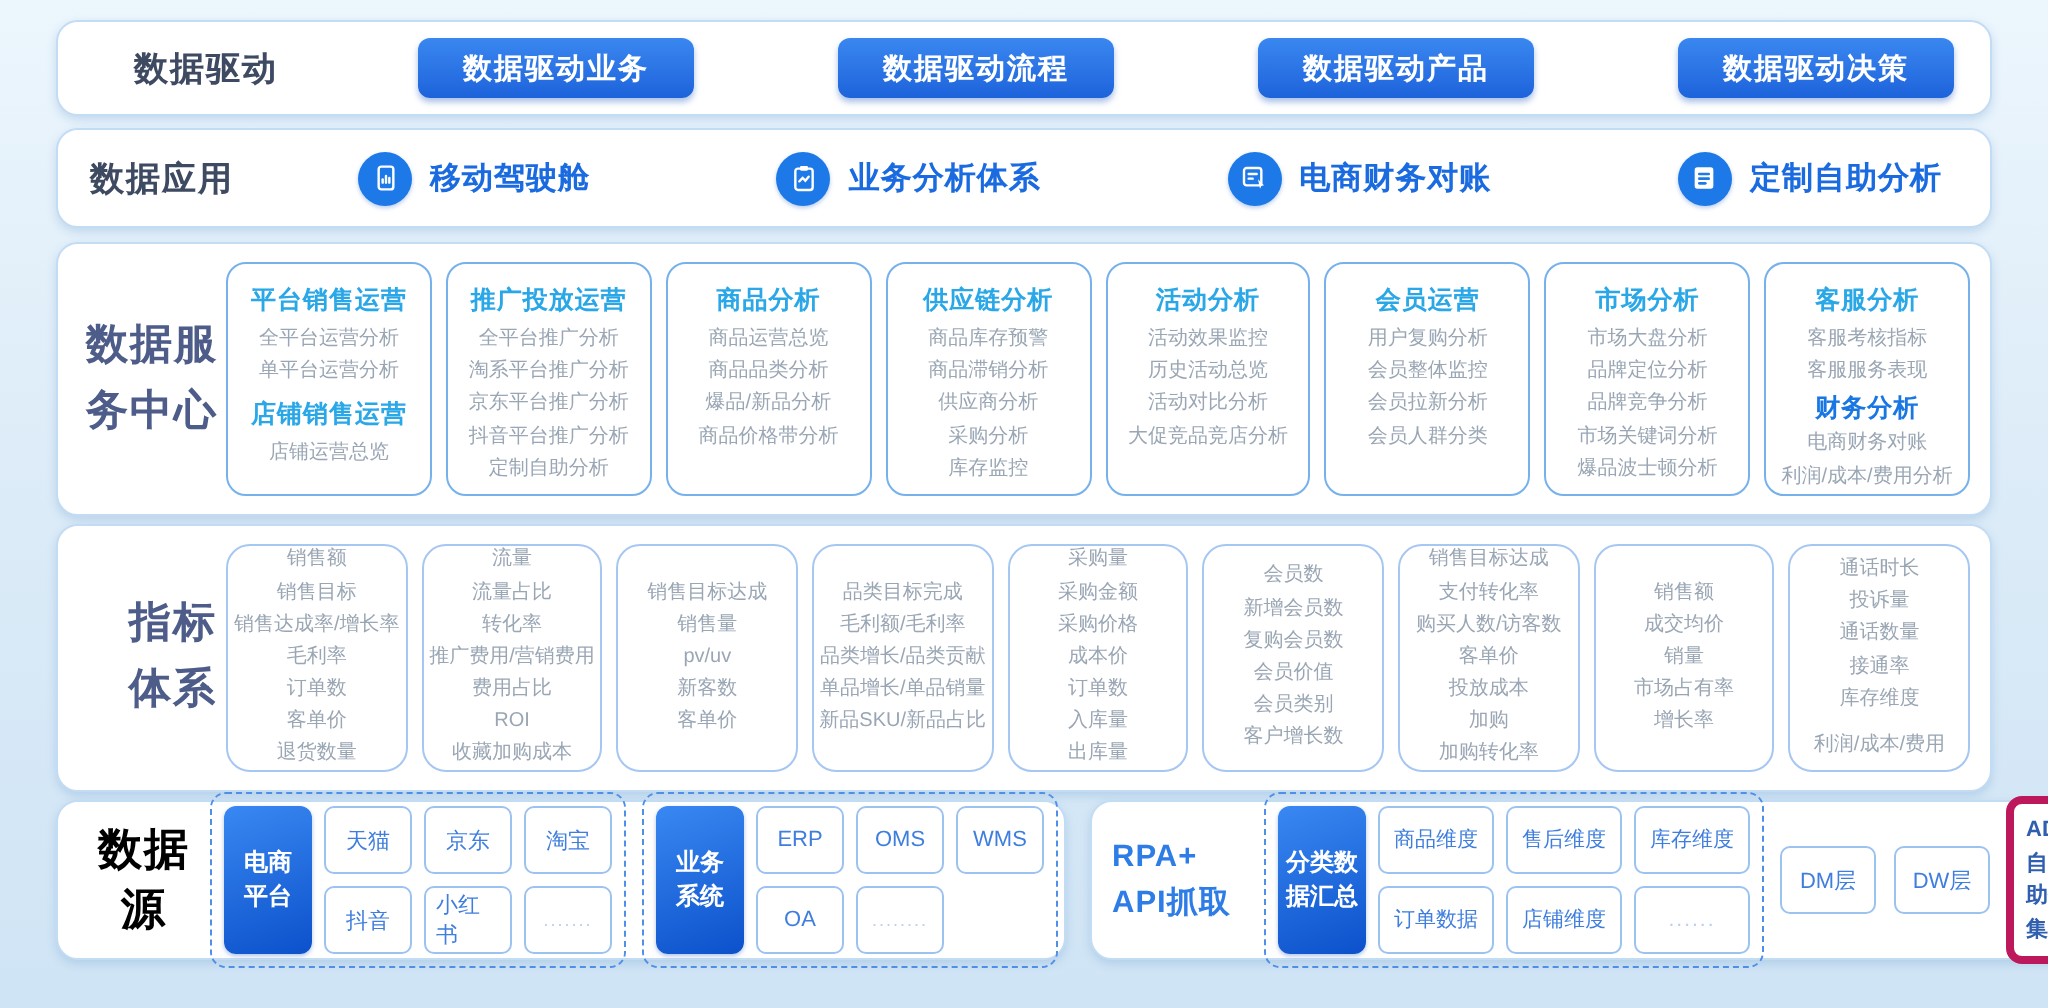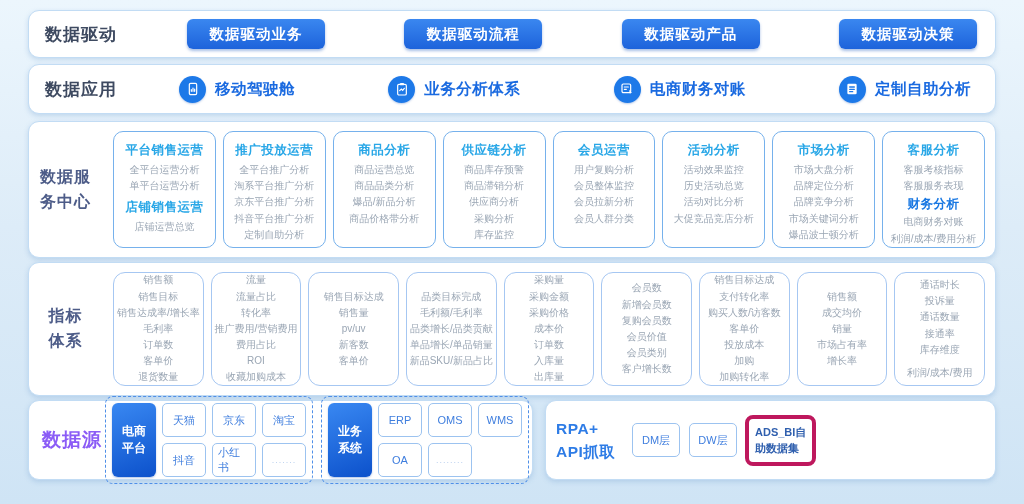--- a/index.html
+++ b/index.html
@@ -11,21 +11,21 @@
   }
   .stage{position:relative;width:968px;margin:0 auto;padding-top:10px;}
   .panel{
     background:#fff;border:1px solid #c2dcf4;border-radius:11px;
     box-shadow:0 2px 5px rgba(110,155,205,.30);
     box-sizing:border-box;
   }
   
   .r1{height:48px;display:flex;align-items:center;padding:0 16px;margin-bottom:6px;}
   .rlabel-dark{font-size:17px;font-weight:bold;color:#3e4a61;letter-spacing:1px;}
-  .r1 .rlabel-dark{width:108px;flex:none;}
+  .r1 .rlabel-dark{width:108px;flex:none;margin-left:22px;}
   .btnrow{flex:1;display:flex;justify-content:space-between;padding:0 2px 0 34px;}
   .btn{
     min-width:138px;height:30px;padding:0 12px;box-sizing:border-box;
     display:flex;align-items:center;justify-content:center;
     font-size:14.5px;font-weight:bold;color:#fff;letter-spacing:1px;
     border-radius:6px;background:linear-gradient(180deg,#3a87f0,#1d63db);
     box-shadow:0 2px 3px rgba(23,86,190,.38);
   }
   
   .r2{height:50px;display:flex;align-items:center;padding:0 16px;margin-bottom:7px;}
@@ -33,41 +33,41 @@
   .apps{flex:1;display:flex;justify-content:space-between;padding:0 8px 0 26px;}
   .app{display:flex;align-items:center;gap:9px;}
   .app-ic{width:27px;height:27px;border-radius:50%;background:#1d79e8;flex:none;
     display:flex;align-items:center;justify-content:center;box-shadow:0 1px 2px rgba(23,86,190,.3);}
   .app-ic svg{display:block;}
   .app-label{font-size:15.5px;font-weight:bold;color:#1a6ae0;letter-spacing:.5px;}
   
   .rowpanel{display:flex;padding:9px 10px;box-sizing:border-box;}
   .r3{height:137px;margin-bottom:4px;}
   .r4{height:134px;margin-bottom:4px;}
-  .rlabel-col{width:74px;flex:none;display:flex;align-items:center;justify-content:flex-start;
-    text-align:center;font-size:16px;font-weight:bold;color:#4d5c88;line-height:1.55;letter-spacing:1px;}
+  .rlabel-col{width:74px;flex:none;display:flex;align-items:center;justify-content:center;
+    text-align:center;font-size:21px;font-weight:bold;color:#4d5c88;line-height:1.55;letter-spacing:1px;}
   .rlabel-col span{display:inline-block;width:3.3em;}
   .rlabel-col .w2{width:2.3em;}
   .cards{flex:1;display:flex;gap:7px;min-width:0;justify-content:space-between;}
   .card{flex:1;min-width:0;border:1.4px solid #76b1ec;border-radius:10px;
     text-align:center;padding:5px 1px;box-sizing:border-box;overflow:hidden;}
   .card-h{font-size:12.5px;font-weight:bold;color:#29a7e7;margin:5px 0 3px;letter-spacing:.5px;}
   .card-f{font-size:12.5px;font-weight:bold;color:#1877e2;margin:2px 0 1px;letter-spacing:.5px;}
   .card-i{font-size:10px;color:#9aa6b4;line-height:1.62;}
   .mcard{flex:1;min-width:0;border:1.4px solid #a6c7f2;border-radius:12px;
     display:flex;flex-direction:column;justify-content:center;
     text-align:center;padding:4px 1px;box-sizing:border-box;overflow:hidden;}
   .m-i{font-size:10px;color:#9aa6b4;line-height:1.62;}
   .m-sp{height:13px;}
   
   .r5wrap{display:flex;gap:12px;}
   .r5{height:80px;display:flex;align-items:center;padding:0 10px;box-sizing:border-box;}
   .r5-left{width:505px;flex:none;}
   .r5-right{flex:1;}
-  .rlabel5{font-size:19px;font-weight:bold;color:#8b5cf6;letter-spacing:1px;
+  .rlabel5{font-size:22px;font-weight:bold;color:#000000;letter-spacing:1px;
     width:66px;flex:none;text-align:center;}
   .rpalabel{font-size:15.5px;font-weight:bold;color:#2e7ce6;line-height:1.5;
     width:76px;flex:none;letter-spacing:.5px;}
   .dgroup{border:1.6px dashed #4f8fe8;border-radius:8px;padding:6px;
     display:flex;gap:6px;align-items:stretch;margin-right:8px;}
   .sbox{width:44px;flex:none;border-radius:6px;
     background:linear-gradient(160deg,#3988f2,#0c51cb);
     color:#fff;font-size:12px;font-weight:bold;line-height:1.45;
     display:flex;flex-direction:column;align-items:center;justify-content:center;
     box-shadow:0 1px 2px rgba(23,86,190,.35);}
@@ -175,32 +175,32 @@
         </div>
         <div class="card">
           <div class="card-h">供应链分析</div>
           <div class="card-i">商品库存预警</div>
           <div class="card-i">商品滞销分析</div>
           <div class="card-i">供应商分析</div>
           <div class="card-i">采购分析</div>
           <div class="card-i">库存监控</div>
         </div>
         <div class="card">
+          <div class="card-h">活动分析</div>
+          <div class="card-i">活动效果监控</div>
+          <div class="card-i">历史活动总览</div>
+          <div class="card-i">活动对比分析</div>
+          <div class="card-i">大促竞品竞店分析</div>
+        </div>
+        <div class="card">
           <div class="card-h">会员运营</div>
           <div class="card-i">用户复购分析</div>
           <div class="card-i">会员整体监控</div>
           <div class="card-i">会员拉新分析</div>
           <div class="card-i">会员人群分类</div>
-        </div>
-        <div class="card">
-          <div class="card-h">活动分析</div>
-          <div class="card-i">活动效果监控</div>
-          <div class="card-i">历史活动总览</div>
-          <div class="card-i">活动对比分析</div>
-          <div class="card-i">大促竞品竞店分析</div>
         </div>
         <div class="card">
           <div class="card-h">市场分析</div>
           <div class="card-i">市场大盘分析</div>
           <div class="card-i">品牌定位分析</div>
           <div class="card-i">品牌竞争分析</div>
           <div class="card-i">市场关键词分析</div>
           <div class="card-i">爆品波士顿分析</div>
         </div>
         <div class="card">
@@ -328,20 +328,34 @@
             </div>
           </div>
         </div>
     </div>
     <div class="panel r5 r5-right">
       <div class="rpalabel">
         <div>RPA+</div>
         <div>API抓取</div>
       </div>
       <div style="display:flex;flex:1;align-items:center;">
+        <div class="dgroup">
+            <div class="sbox">
+              <div>分类数</div>
+              <div>据汇总</div>
+            </div>
+            <div class="chipgrid">
+              <div class="chip wide">商品维度</div>
+              <div class="chip wide">售后维度</div>
+              <div class="chip wide">库存维度</div>
+              <div class="chip wide">订单数据</div>
+              <div class="chip wide">店铺维度</div>
+              <div class="chip muted wide">......</div>
+            </div>
+          </div>
         <div class="layercol">
             <div class="chip">DM层</div>
             <div class="chip">DW层</div>
           </div>
         <div class="adschip">
           <div>ADS_BI自</div>
           <div>助数据集</div>
         </div>
       </div>
     </div>

